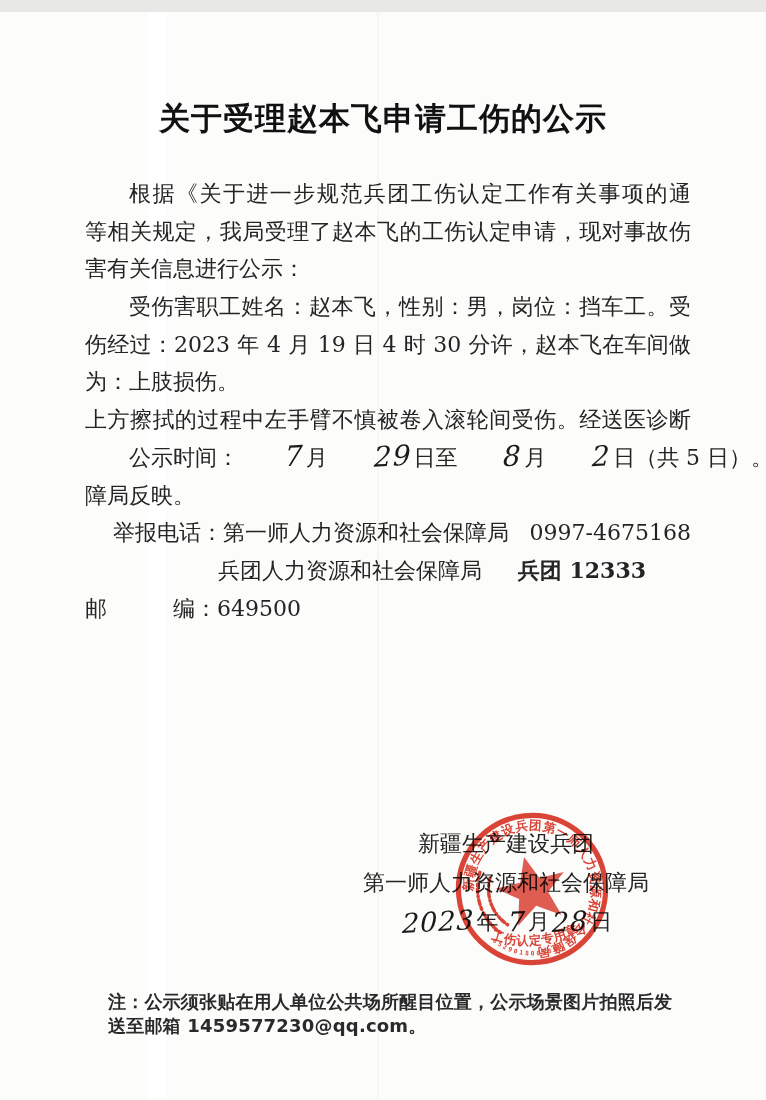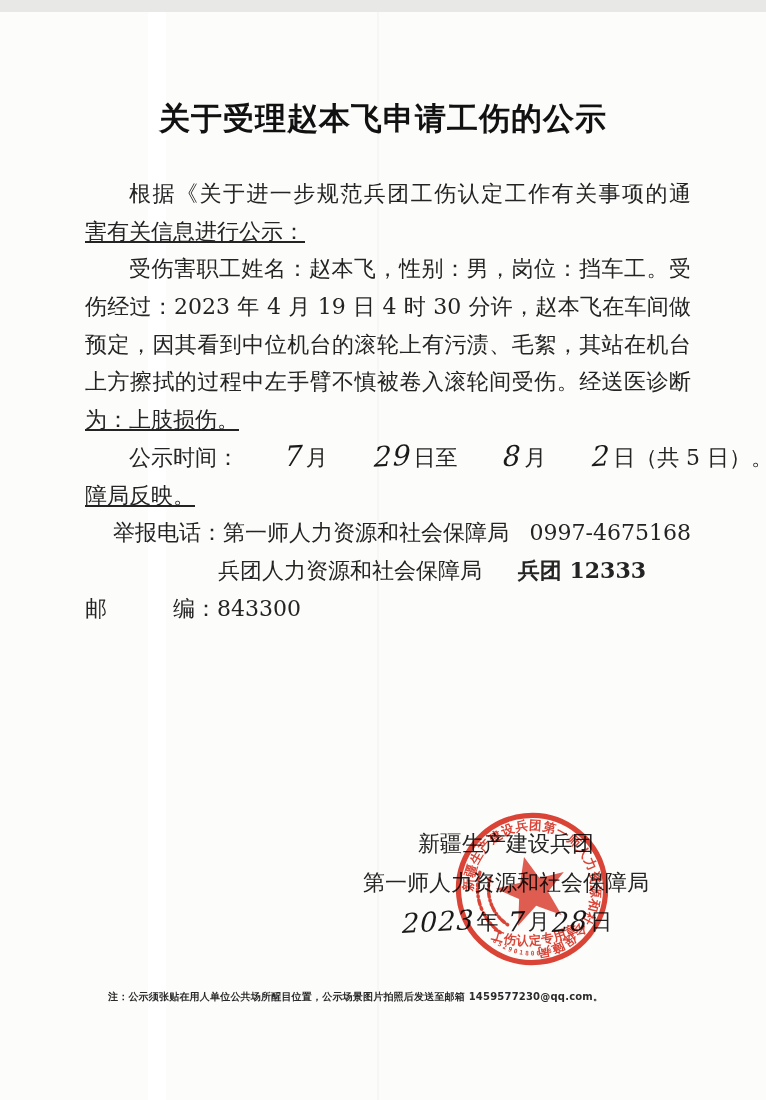--- a/index.html
+++ b/index.html
@@ -44,21 +44,21 @@
     top: 163px;
     left: 85px;
     width: 606px;
     font-size: 22px;
     line-height: 37.7px;
     color: #242424;
   }
   .line { margin: 0; white-space: nowrap; height: 37.7px; }
   .line.justify { text-align: justify; text-align-last: justify; white-space: normal; overflow: hidden; }
   .line.indent { text-indent: 44px; }
-  .line.short { text-align: left; text-align-last: left; text-decoration: underline; }
+  .line.short { text-align: left; text-align-last: left; }
   .contact-row {
     display: flex;
     justify-content: space-between;
     align-items: baseline;
   }
   .contact-row .left { white-space: nowrap; }
   .contact-row .right { white-space: nowrap; }
   .row-phone1 { padding-left: 28px; }
   .row-phone2 { padding-left: 133px; }
   .row-phone2 .right { margin-right: 45px; font-weight: bold; }
@@ -119,61 +119,61 @@
     font-weight: 700;
     letter-spacing: 2.2px;
   }
   .seal-star { fill: #d93527; opacity: 0.88; }
   .seal-script { fill: none; stroke: #d93527; stroke-width: 3.4; stroke-linecap: round; }
   .footnote {
     position: absolute;
     top: 978px;
     left: 108px;
     width: 580px;
-    font-size: 10px;
+    font-size: 18px;
     font-weight: 600;
     color: #2a2a2a;
     font-family: "DejaVu Sans", "Liberation Sans", sans-serif;
     letter-spacing: 0.2px;
   }
 </style>
 </head>
 <body>
 
 <div class="page">
   <div class="streak-light"></div>
   <div class="streak-gray"></div>
 
   <h1 class="doc-title">关于受理赵本飞申请工伤的公示</h1>
 
   <div class="doc-body">
     <p class="line justify indent"><span>根据《关于进一步规范兵团工伤认定工作有关事项的通知》</span></p>
+    <p class="line justify"><span>等相关规定，我局受理了赵本飞的工伤认定申请，现对事故伤</span></p>
     <p class="line short"><span>害有关信息进行公示：</span></p>
 
     <p class="line justify indent"><span>受伤害职工姓名：赵本飞，性别：男，岗位：挡车工。受</span></p>
     <p class="line justify"><span>伤经过：2023 年 4 月 19 日 4 时 30 分许，赵本飞在车间做胚布</span></p>
-    <p class="line justify"><span>预定，因其看到中位机台的滚轮上有污渍、毛絮，其站在机台</span></p>
+    <p class="line short"><span>为：上肢损伤。</span></p>
     <p class="line justify"><span>上方擦拭的过程中左手臂不慎被卷入滚轮间受伤。经送医诊断</span></p>
-    <p class="line short"><span>为：上肢损伤。</span></p>
 
     <p class="line indent">
       <span>公示时间：</span><span class="hand">7</span><span>月</span><span class="hand">29</span><span>日至</span><span class="hand">8</span><span>月</span><span class="hand">2</span><span>日（共 5 日）。有知情人对事</span>
     </p>
     <p class="line short"><span>障局反映。</span></p>
 
     <p class="line contact-row row-phone1">
       <span class="left"><span>举报电话：</span><span>第一师人力资源和社会保障局</span></span>
       <span class="right">0997-4675168</span>
     </p>
     <p class="line contact-row row-phone2">
       <span class="left">兵团人力资源和社会保障局</span>
       <span class="right">兵团 12333</span>
     </p>
     <p class="line row-postcode">
-      <span>邮</span><span class="spacer"></span><span>编：</span><span>843300</span>
+      <span>邮</span><span class="spacer"></span><span>编：</span><span>649500</span>
     </p>
   </div>
 
   <div class="signature">
     <div class="sig-line">新疆生产建设兵团</div>
     <div class="sig-line">第一师人力资源和社会保障局</div>
     <div class="sig-line sig-date">
       <span class="hand">2023</span><span>年</span>
       <span class="hand">7</span><span>月</span><span class="hand">28</span><span>日</span>
     </div>

